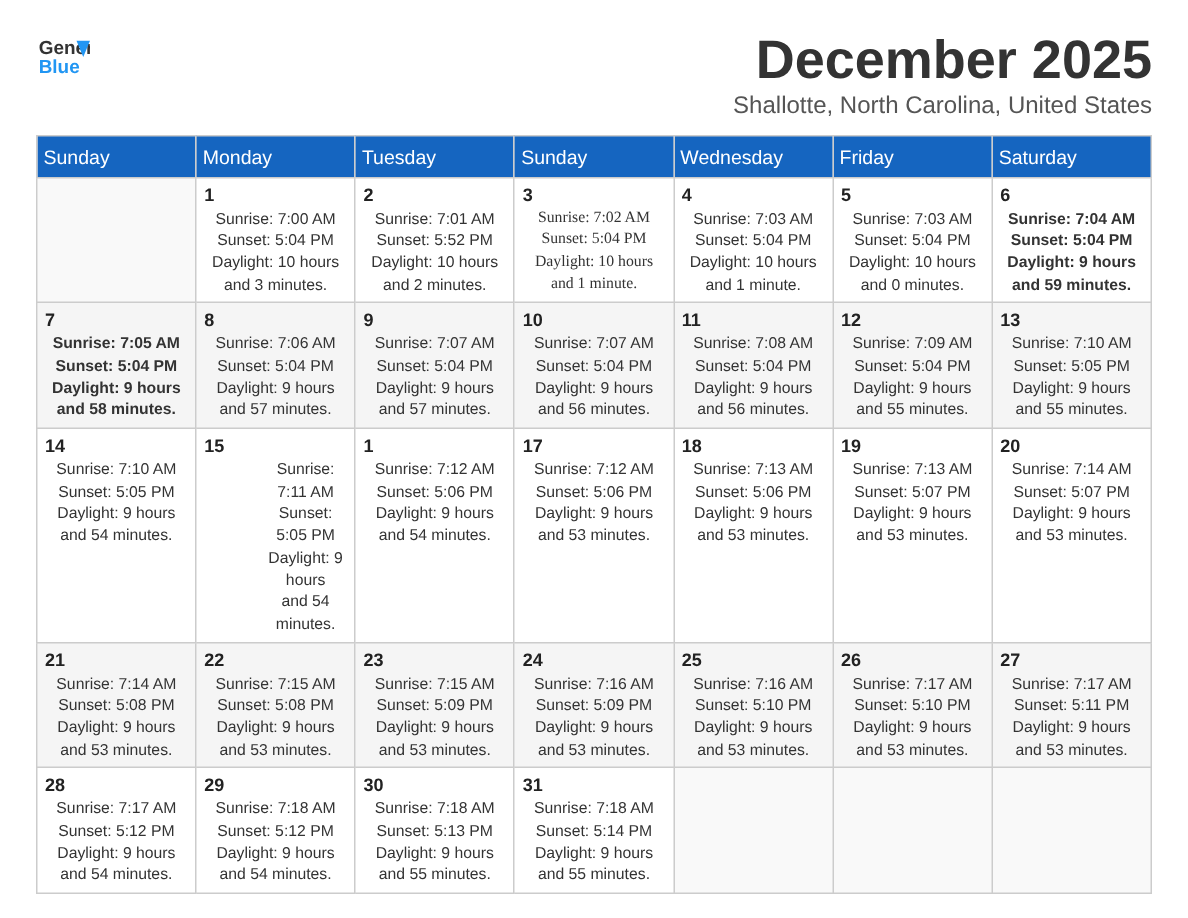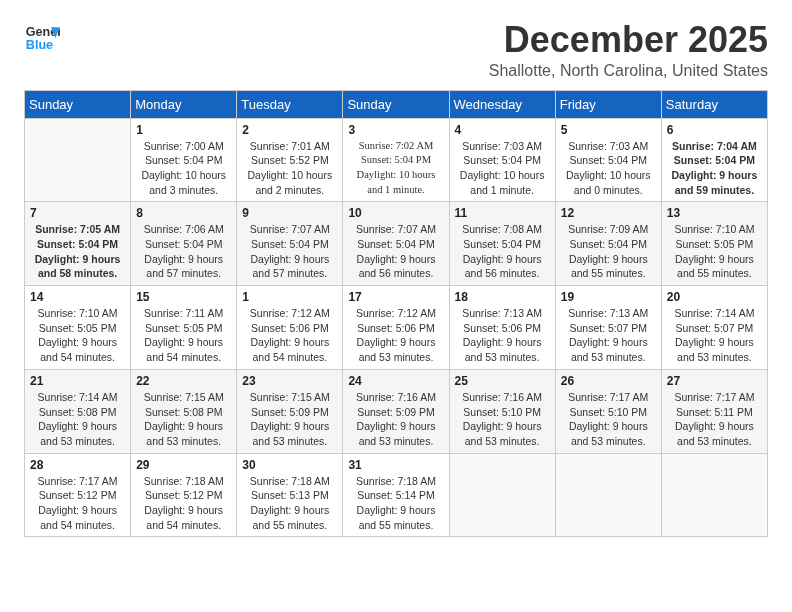--- a/index.html
+++ b/index.html
@@ -210,21 +210,21 @@
       <tr>
         <td>
           <div class="day-num">14</div>
           <div class="day-info" style="white-space: pre-line;">Sunrise: 7:10 AM
 Sunset: 5:05 PM
 Daylight: 9 hours
 and 54 minutes.</div>
         </td>
         <td>
           <div class="day-num">15</div>
-          <div class="day-info" style="white-space: pre-line;">Sunrise: 7:11 AM
+          <div class="day-info" style="white-space: pre-line; margin-left: 40px;">Sunrise: 7:11 AM
 Sunset: 5:05 PM
 Daylight: 9 hours
 and 54 minutes.</div>
         </td>
         <td>
           <div class="day-num">1</div>
           <div class="day-info" style="white-space: pre-line;">Sunrise: 7:12 AM
 Sunset: 5:06 PM
 Daylight: 9 hours
 and 54 minutes.</div>

